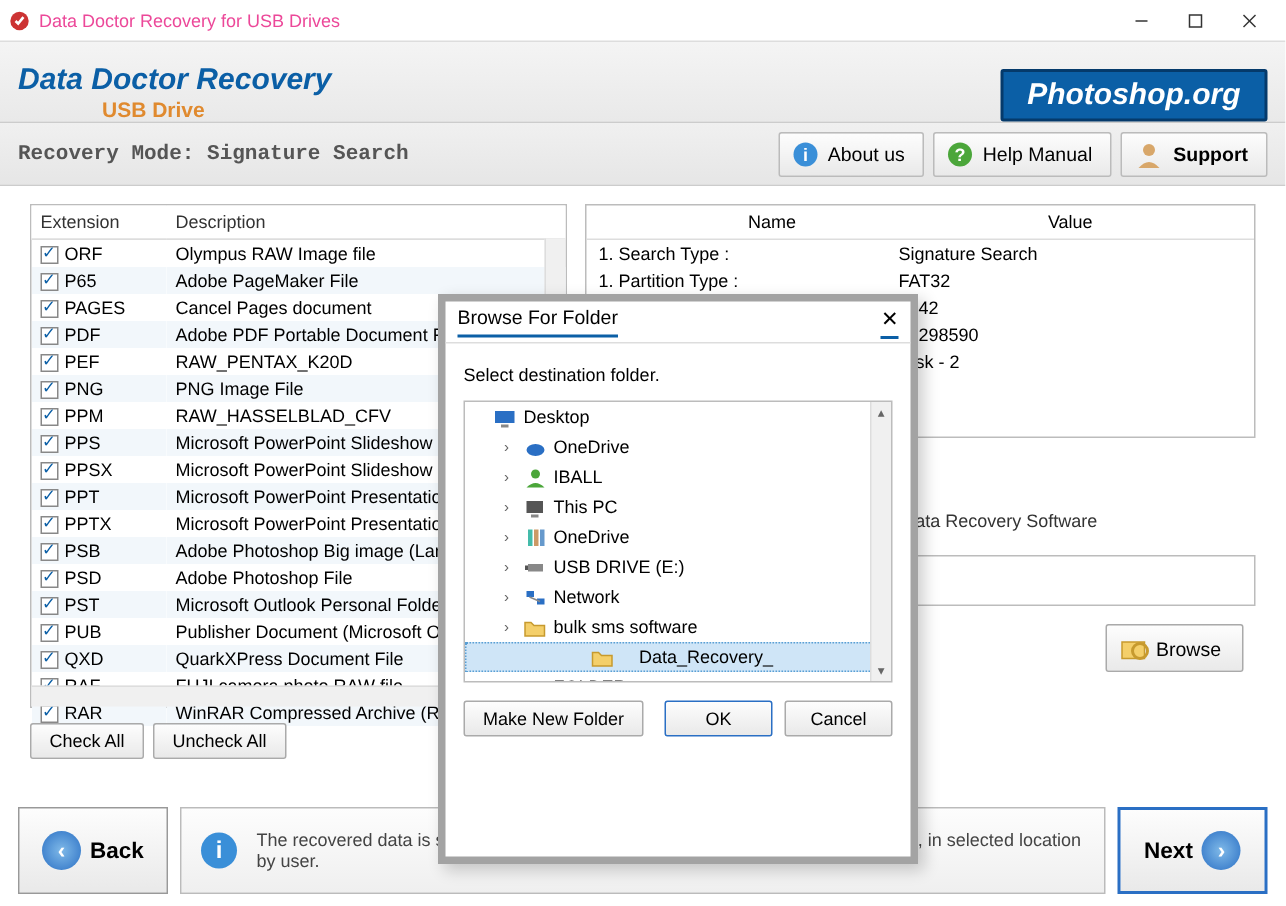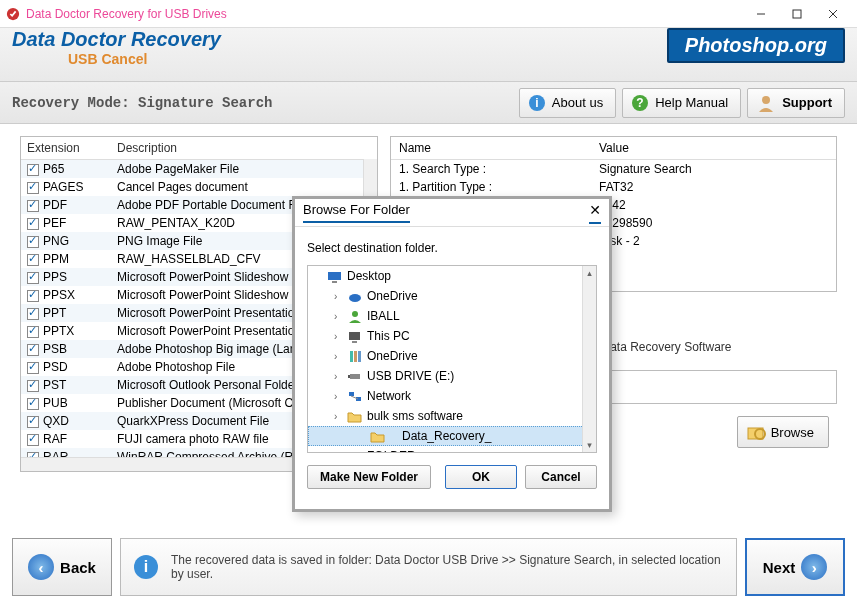--- a/index.html
+++ b/index.html
@@ -2,21 +2,21 @@
 <html><head>
 <meta charset="utf-8">
 <style>
 * { box-sizing: border-box; margin: 0; padding: 0; font-family: "Segoe UI", Tahoma, sans-serif; }
 body { background: #fff; width: 857px; height: 604px; overflow: hidden; position: relative; }
 .titlebar { height: 28px; background: #fff; border-bottom: 1px solid #ddd; display: flex; align-items: center; padding: 0 6px; font-size: 12px; }
 .titlebar .app-icon { width: 14px; height: 14px; margin-right: 6px; }
 .titlebar .title { flex: 1; color: #ec4899; }
 .window-controls { display: flex; gap: 0; }
 .window-controls div { width: 36px; height: 26px; display: flex; align-items: center; justify-content: center; cursor: pointer; }
-.header-band { height: 54px; background: linear-gradient(#f4f4f4,#e9e9e9); border-bottom: 1px solid #ccc; display: flex; align-items: flex-start; padding: 0 12px; }
+.header-band { height: 54px; background: linear-gradient(#f4f4f4,#e9e9e9); border-bottom: 1px solid #ccc; display: flex; align-items: flex-end; padding: 0 12px; }
 .logo-left { flex: 1; }
 .logo-left .line1 { color: #0b5fa6; font-size: 20px; font-weight: bold; font-style: italic; }
 .logo-left .line2 { color: #e08a2f; font-size: 14px; font-weight: bold; margin-left: 56px; }
 .logo-right { background: #0b5fa6; border: 2px solid #053a6b; color: #fff; font-size: 20px; font-weight: bold; font-style: italic; padding: 4px 16px; border-radius: 2px; }
 .topbar { height: 42px; background: linear-gradient(#f0f0f0,#e6e6e6); border-bottom: 1px solid #ccc; display: flex; align-items: center; padding: 0 12px; }
 .recovery-mode { flex: 1; color: #555; font-family: "Courier New", monospace; font-size: 14px; font-weight: bold; }
 .top-btn { background: linear-gradient(#fdfdfd,#e9e9e9); border: 1px solid #bbb; border-radius: 2px; height: 30px; padding: 0 12px 0 8px; margin-left: 6px; display: flex; align-items: center; font-size: 13px; cursor: pointer; }
 .top-btn svg, .top-btn .ic { margin-right: 6px; }
 .support-btn { font-weight: bold; }
 .work-area { position: relative; padding: 12px; height: 418px; }
@@ -25,48 +25,48 @@
 .panel-ext th { text-align: left; padding: 4px 6px; background: #fff; border-bottom: 1px solid #ddd; font-weight: normal; color: #333; }
 .panel-ext tr.alt { background: #f2f7fb; }
 .panel-ext td { padding: 2px 6px; white-space: nowrap; overflow: hidden; }
 .panel-ext td:first-child { width: 90px; }
 .panel-ext .chk { display: inline-block; width: 12px; height: 12px; border: 1px solid #888; background: #fff; vertical-align: middle; margin-right: 4px; position: relative; }
 .panel-ext .chk::after { content: "✓"; position: absolute; top: -3px; left: 0; font-size: 11px; color: #0b5fa6; }
 .panel-ext .scroll { position: absolute; right: 0; top: 22px; bottom: 14px; width: 14px; background: #f0f0f0; border-left: 1px solid #ddd; }
 .panel-ext .scroll .thumb { position: absolute; left: 2px; right: 2px; top: 180px; height: 38px; background: #cfcfcf; border-radius: 2px; }
 .panel-ext .hscroll { position: absolute; left: 0; right: 14px; bottom: 0; height: 14px; background: #f0f0f0; border-top: 1px solid #ddd; }
 .chk-btns { position: absolute; left: 20px; top: 358px; display: flex; gap: 6px; }
-.btn { background: linear-gradient(#fdfdfd,#e9e9e9); border: 1px solid #aaa; border-radius: 2px; padding: 4px 12px; font-size: 12px; cursor: pointer; font-weight: bold; }
+.btn { background: linear-gradient(#fdfdfd,#e9e9e9); border: 1px solid #aaa; border-radius: 2px; padding: 4px 12px; font-size: 12px; cursor: pointer; }
 .panel-info { position: absolute; left: 390px; top: 12px; right: 20px; height: 156px; border: 1px solid #bcbcbc; background: #fff; font-size: 12px; }
-.panel-info .hdr { display: flex; border-bottom: 1px solid #ddd; }
+.panel-info .hdr { display: flex; border-bottom: 1px solid #ddd; justify-content: center; }
 .panel-info .hdr div { padding: 4px 8px; }
 .panel-info .row { display: flex; padding: 2px 8px; }
 .panel-info .row .n { width: 200px; }
 .msg-line { position: absolute; left: 390px; right: 20px; top: 216px; font-size: 12px; color: #333; text-align: center; }
 .path-box { position: absolute; left: 390px; right: 20px; top: 246px; height: 34px; border: 1px solid #bcbcbc; }
 .browse-btn { position: absolute; right: 28px; top: 292px; background: linear-gradient(#fdfdfd,#e9e9e9); border: 1px solid #aaa; border-radius: 2px; padding: 6px 14px 6px 8px; font-size: 13px; display: flex; align-items: center; cursor: pointer; }
 .browse-btn svg { margin-right: 5px; }
 .bottombar { position: absolute; bottom: 8px; left: 12px; right: 12px; height: 58px; display: flex; gap: 8px; }
 .nav-btn { width: 100px; border: 1px solid #999; background: linear-gradient(#fdfdfd,#e9e9e9); display: flex; align-items: center; justify-content: center; font-size: 15px; font-weight: bold; cursor: pointer; gap: 6px; }
 .nav-btn.next { border: 2px solid #2a6fc4; }
 .info-panel { flex: 1; border: 1px solid #bbb; background: linear-gradient(#fdfdfd,#efefef); display: flex; align-items: center; padding: 0 12px; font-size: 12px; color: #444; }
 .info-panel svg { margin-right: 12px; flex-shrink: 0; }
 
-.dialog { position: absolute; left: 292px; top: 196px; width: 320px; height: 316px; background: #fff; border: 3px solid #a3a3a3; box-shadow: 4px 4px 10px rgba(0,0,0,0.2); z-index: 100; display: flex; flex-direction: column; }
+.dialog { position: absolute; left: 292px; top: 196px; width: 320px; height: 380px; background: #fff; border: 5px solid #a3a3a3; box-shadow: 4px 4px 10px rgba(0,0,0,0.2); z-index: 100; display: flex; flex-direction: column; }
 .dialog .dlg-title { height: 28px; display: flex; align-items: center; padding: 0 8px; border-bottom: 1px solid #ddd; font-size: 13px; }
 .dialog .dlg-title span { flex: 1; border-bottom: 2px solid #0b5fa6; display: inline-block; padding-bottom: 4px; width: fit-content; flex: none; }
 .dialog .dlg-title .spacer { flex: 1; border: none; }
 .dialog .dlg-close { cursor: pointer; font-size: 14px; }
 .dialog .dlg-msg { padding: 14px 12px 10px; font-size: 12px; }
 .dialog .tree { margin: 0 12px; border: 1px solid #bcbcbc; height: 188px; overflow: hidden; position: relative; }
 .dialog .tree .tscroll { position: absolute; right: 0; top: 0; bottom: 0; width: 14px; background: #f0f0f0; border-left: 1px solid #ddd; }
 .dialog .tree .tscroll .up, .dialog .tree .tscroll .dn { height: 14px; display: flex; align-items: center; justify-content: center; font-size: 9px; color: #666; }
 .dialog .tree .item { display: flex; align-items: center; font-size: 12px; height: 20px; padding-left: 6px; }
 .dialog .tree .item.ind1 { padding-left: 26px; }
-.dialog .tree .item.ind2 { padding-left: 36px; gap: 12px; }
+.dialog .tree .item.ind2 { padding-left: 58px; gap: 12px; }
 .dialog .tree .item .exp { width: 10px; font-size: 10px; color: #666; margin-right: 2px; }
 .dialog .tree .item .ico { width: 16px; height: 14px; margin-right: 5px; display: inline-flex; align-items: center; justify-content: center; }
 .dialog .tree .item.sel { background: #cfe5f7; border: 1px dotted #5a9fd4; }
 .dialog .dlg-btns { display: flex; justify-content: flex-end; gap: 8px; padding: 12px; }
 .dialog .dlg-btns .mk { margin-right: auto; }
 .dialog .dlg-btns .btn { min-width: 72px; }
 .dialog .dlg-btns .btn.ok { border: 1px solid #2a6fc4; }
 .circ-arrow { display:inline-flex; width:26px; height:26px; border-radius:50%; background:radial-gradient(#7fb9e8,#2a6fc4); align-items:center; justify-content:center; color:#fff; font-size:15px; font-weight:bold; }
 </style>
 </head>
@@ -94,21 +94,21 @@
           <line x1="1" y1="1" x2="9" y2="9" stroke="#333"></line>
           <line x1="9" y1="1" x2="1" y2="9" stroke="#333"></line>
         </svg>
       </div>
   </div>
 </div>
 
 <div class="header-band">
   <div class="logo-left">
     <div class="line1">Data Doctor Recovery</div>
-    <div class="line2">USB Cancel</div>
+    <div class="line2">USB Drive</div>
   </div>
   <div class="logo-right">Photoshop.org</div>
 </div>
 
 <div class="topbar">
   <div class="recovery-mode">Recovery Mode: Signature Search</div>
   <div class="top-btn">
     <svg width="18" height="18">
         <circle cx="9" cy="9" r="8" fill="#3a8fd8"></circle>
         <text x="9" y="13" text-anchor="middle" font-size="12" font-weight="bold" fill="#fff">i</text>
@@ -135,20 +135,24 @@
 
   <div class="panel-ext">
     <table>
       <thead>
           <tr>
         <th>Extension</th>
         <th>Description</th>
       </tr>
         </thead>
       <tbody id="ext-body">
+          <tr>
+            <td><span class="chk"></span>ORF</td>
+            <td>Olympus RAW Image file</td>
+          </tr>
           <tr class="alt">
             <td><span class="chk"></span>P65</td>
             <td>Adobe PageMaker File</td>
           </tr>
           <tr>
             <td><span class="chk"></span>PAGES</td>
             <td>Cancel Pages document</td>
           </tr>
           <tr class="alt">
             <td><span class="chk"></span>PDF</td>
@@ -209,20 +213,24 @@
           <tr class="alt">
             <td><span class="chk"></span>RAR</td>
             <td>WinRAR Compressed Archive (Ra</td>
           </tr>
         </tbody>
     </table>
     <div class="scroll">
         <div class="thumb"></div>
       </div>
     <div class="hscroll"></div>
+  </div>
+  <div class="chk-btns">
+    <button class="btn">Check All</button>
+    <button class="btn">Uncheck All</button>
   </div>
 
   <div class="panel-info">
     <div class="hdr">
       <div style="width:200px">Name</div>
       <div>Value</div>
     </div>
     <div id="info-body">
         <div class="row">
           <div class="n">1. Search Type :</div>

